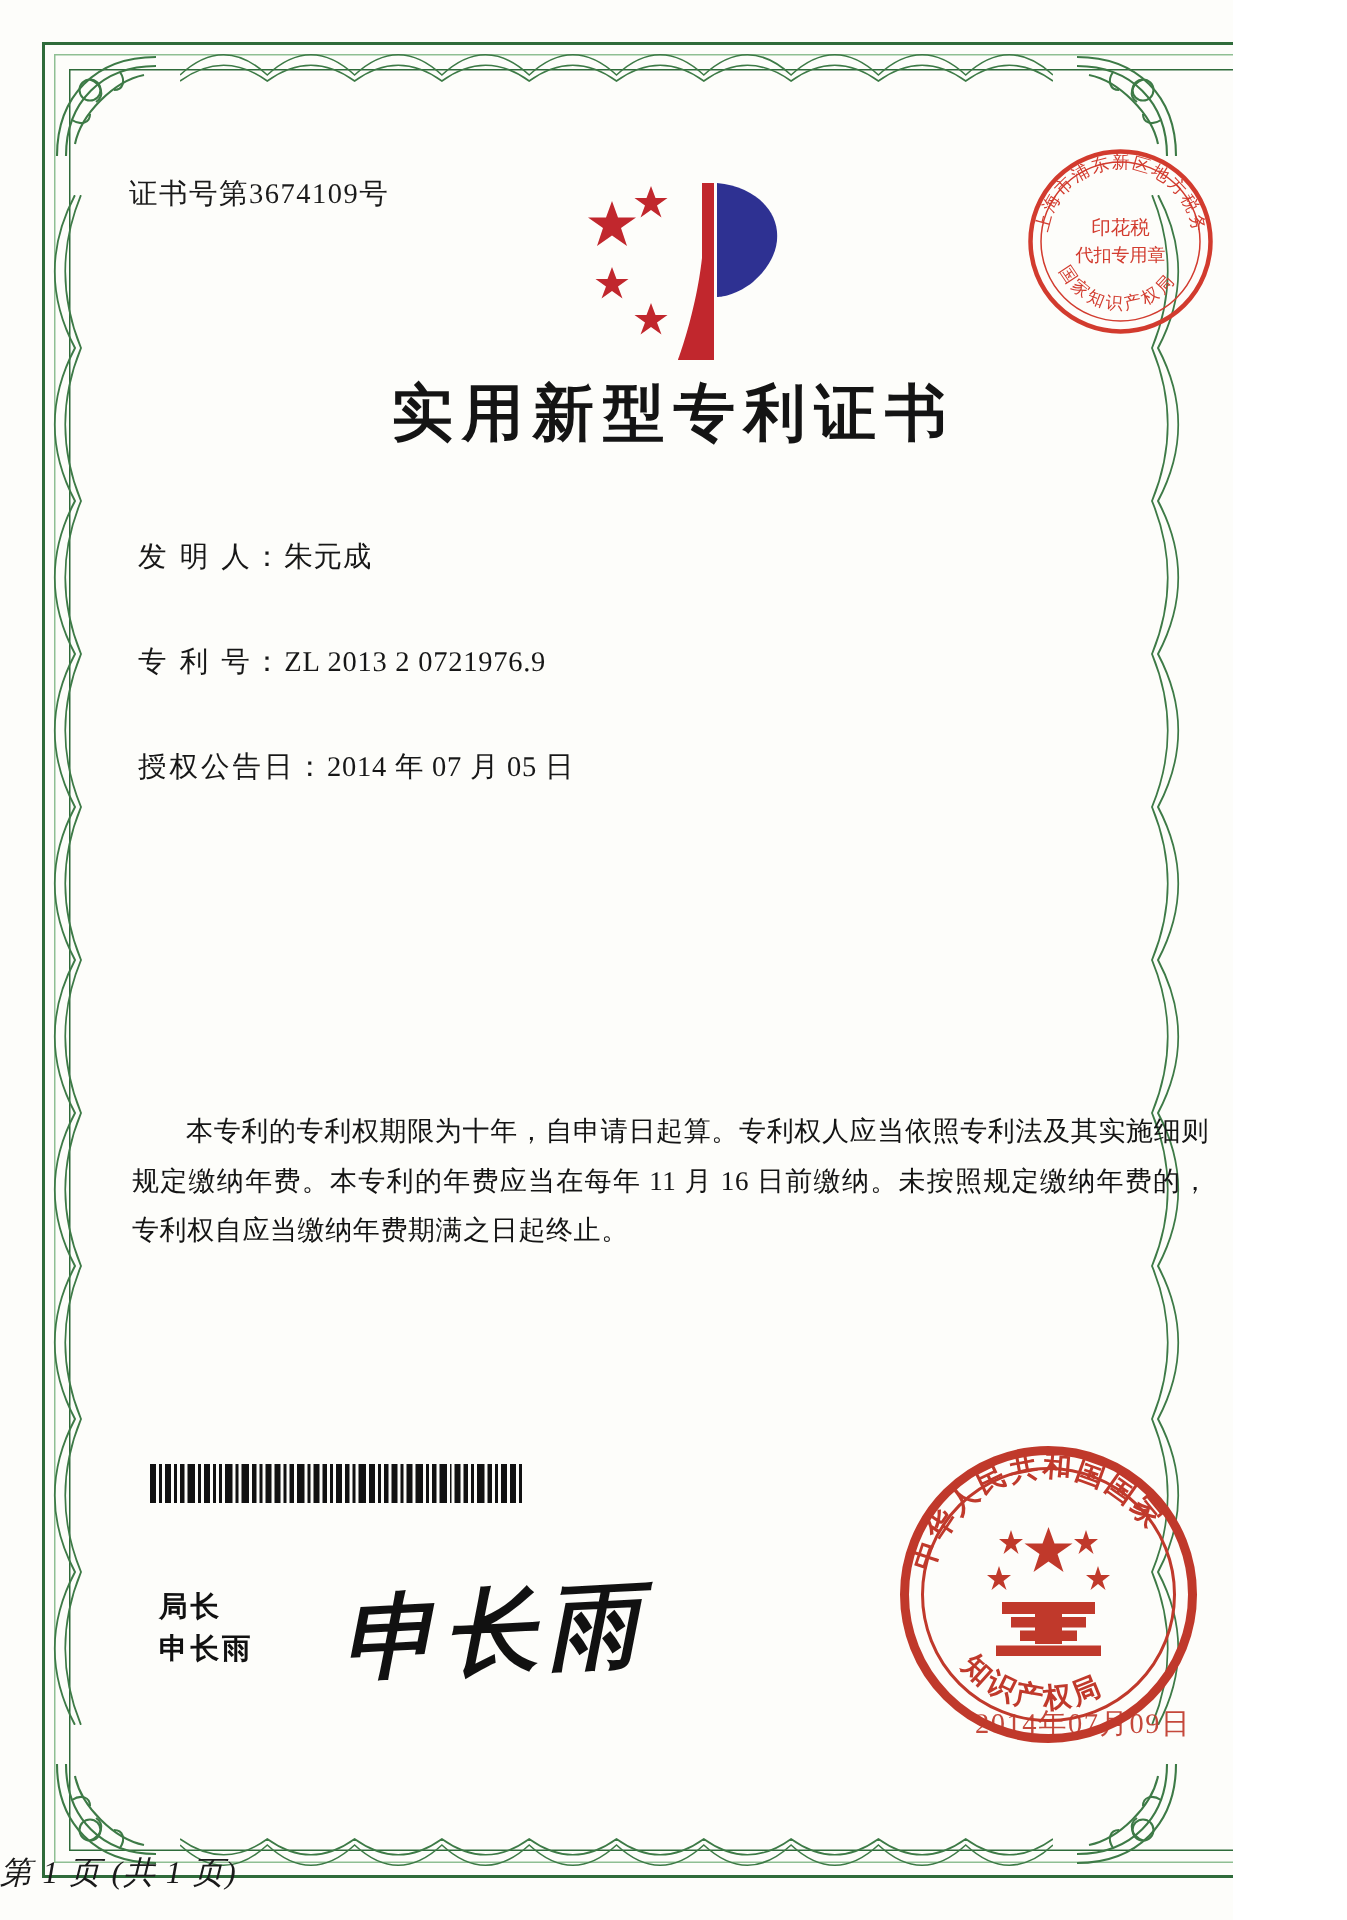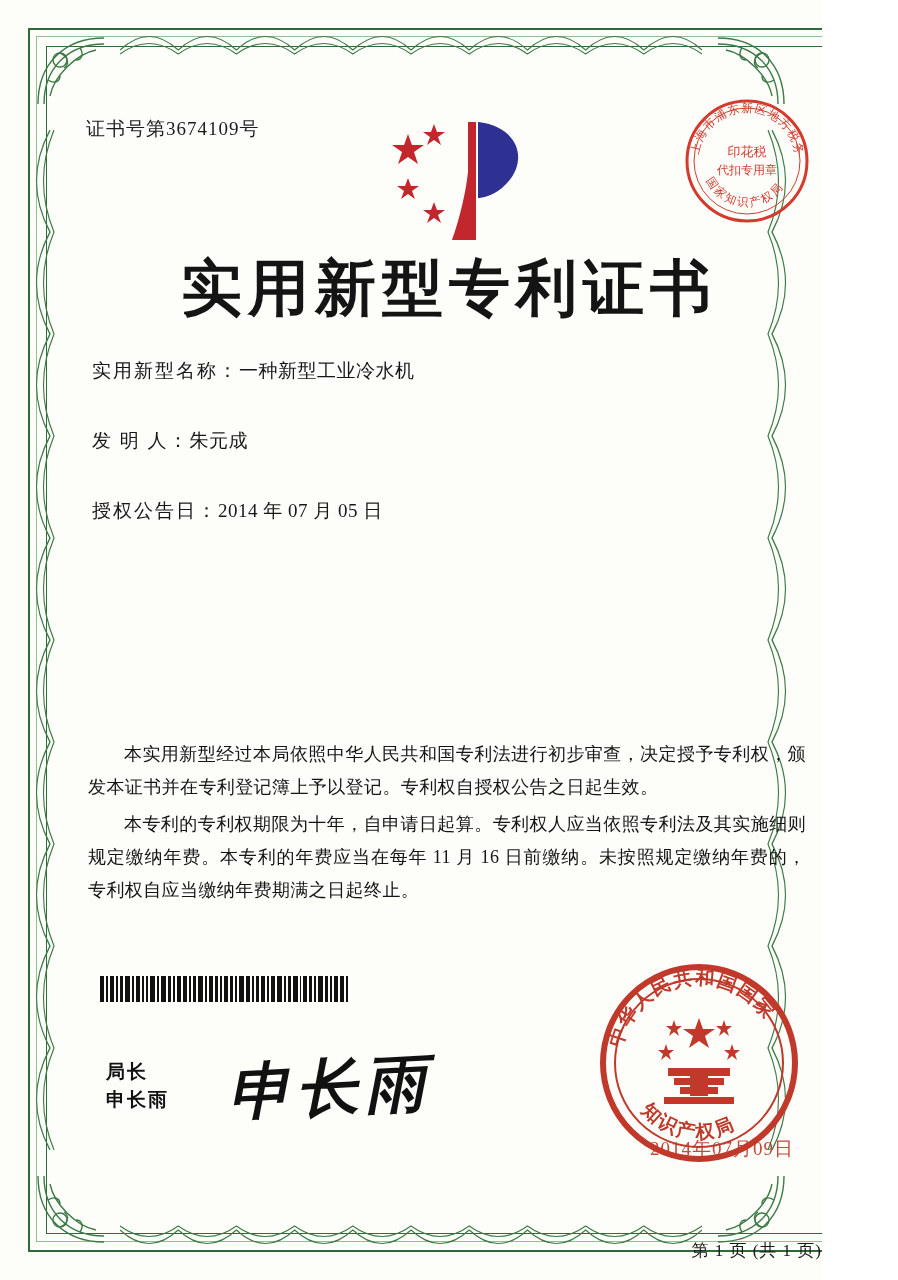--- a/index.html
+++ b/index.html
@@ -101,21 +101,21 @@
     position: absolute;
     right: 22px; top: 34px;
     width: 138px; height: 138px;
   }
   .stamp-top svg { width: 100%; height: 100%; display: block; }
 
   .title {
     position: absolute;
     left: 0; right: 0; top: 190px;
     text-align: center;
-    font-size: 61px;
+    font-size: 41px;
     font-weight: bold;
     letter-spacing: 6px;
     color: #141414;
     font-family: "DejaVu Serif", "Liberation Serif", serif;
   }
 
   .fields {
     position: absolute;
     left: 32px; top: 300px;
     width: 714px;
@@ -194,24 +194,25 @@
     right: 44px; top: 1078px;
     font-size: 19px;
     color: #c0392b;
     letter-spacing: 1px;
     opacity: .92;
   }
 
   .footer {
     position: absolute;
     left: 0; right: 0; bottom: 18px;
-    text-align: right;
-    font-size: 17px;
+    text-align: left;
+    font-size: 21px;
     color: #1a1a1a;
     letter-spacing: 1px;
+    font-style: italic;
   }
 </style>
 </head>
 <body>
 
 <div class="page">
 
   <div class="frame-outer"></div>
   <div class="frame-mid"></div>
   <div class="frame-inner"></div>
@@ -335,32 +336,31 @@
         </text>
         <text x="69" y="64" text-anchor="middle" font-size="13" fill="#d23b2e" font-family="'DejaVu Serif',serif">印花税</text>
         <text x="69" y="82" text-anchor="middle" font-size="12" fill="#d23b2e" font-family="'DejaVu Serif',serif">代扣专用章</text>
       </svg>
     </div>
 
     <div class="title">实用新型专利证书</div>
 
     <div class="fields">
       <div class="field">
-        <span class="lbl">实用新型名称：</span><span class="val">一种新型工业冷水机</span>
+        <span class="lbl">发  明  人：</span><span class="val">朱元成</span>
       </div>
       <div class="field">
-        <span class="lbl">发  明  人：</span><span class="val">朱元成</span>
+        <span class="lbl">专  利  号：</span><span class="val">ZL 2013 2 0721976.9</span>
       </div>
       <div class="field">
         <span class="lbl">授权公告日：</span><span class="val">2014 年 07 月 05 日</span>
       </div>
     </div>
 
     <div class="paragraphs">
-      <p>本实用新型经过本局依照中华人民共和国专利法进行初步审查，决定授予专利权，颁发本证书并在专利登记簿上予以登记。专利权自授权公告之日起生效。</p>
       <p>本专利的专利权期限为十年，自申请日起算。专利权人应当依照专利法及其实施细则规定缴纳年费。本专利的年费应当在每年 11 月 16 日前缴纳。未按照规定缴纳年费的，专利权自应当缴纳年费期满之日起终止。</p>
     </div>
 
     <div class="barcode">
       <i style="width:4px"></i>
         <i style="width:2px"></i>
         <i style="width:5px"></i>
         <i style="width:2px"></i>
       <i style="width:3px"></i>
         <i style="width:6px"></i>

